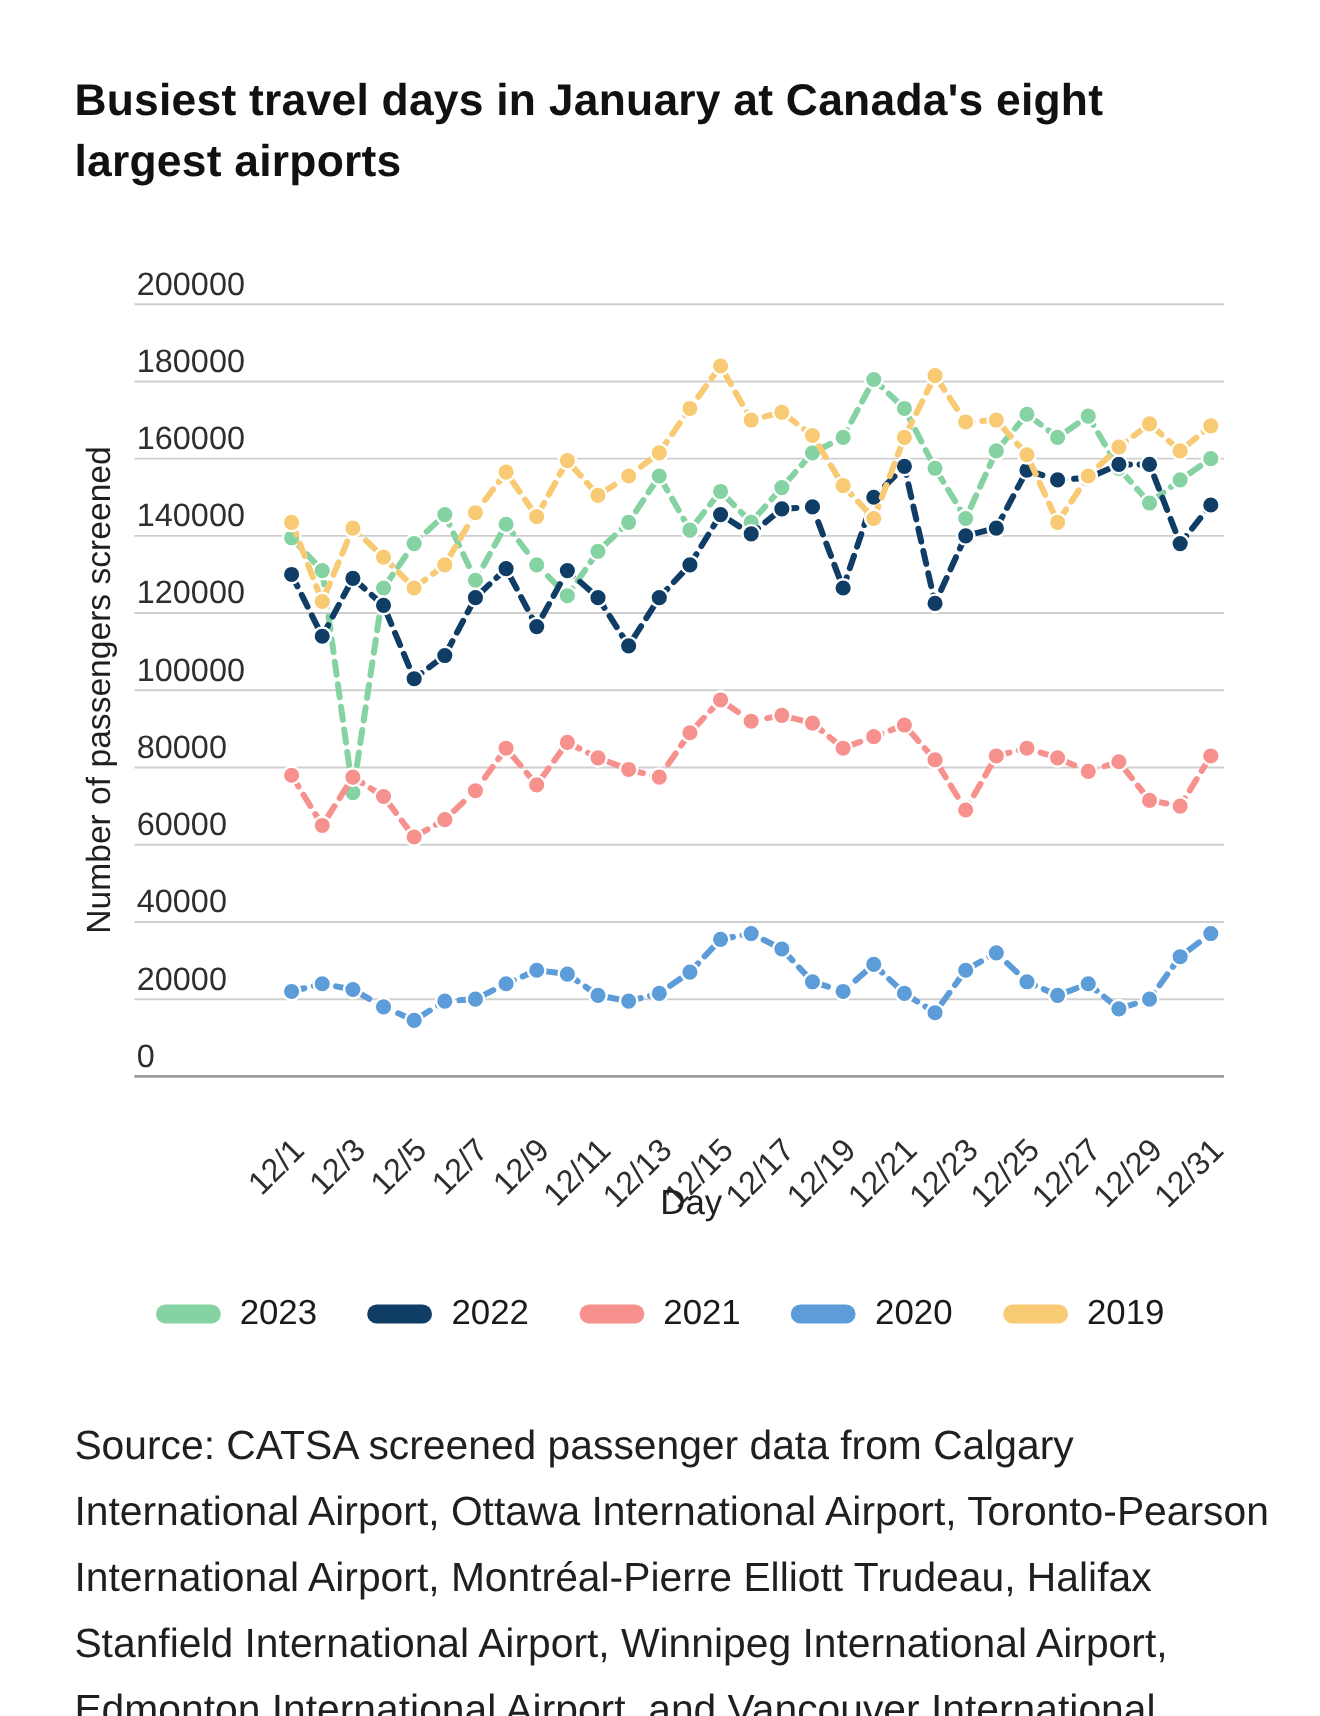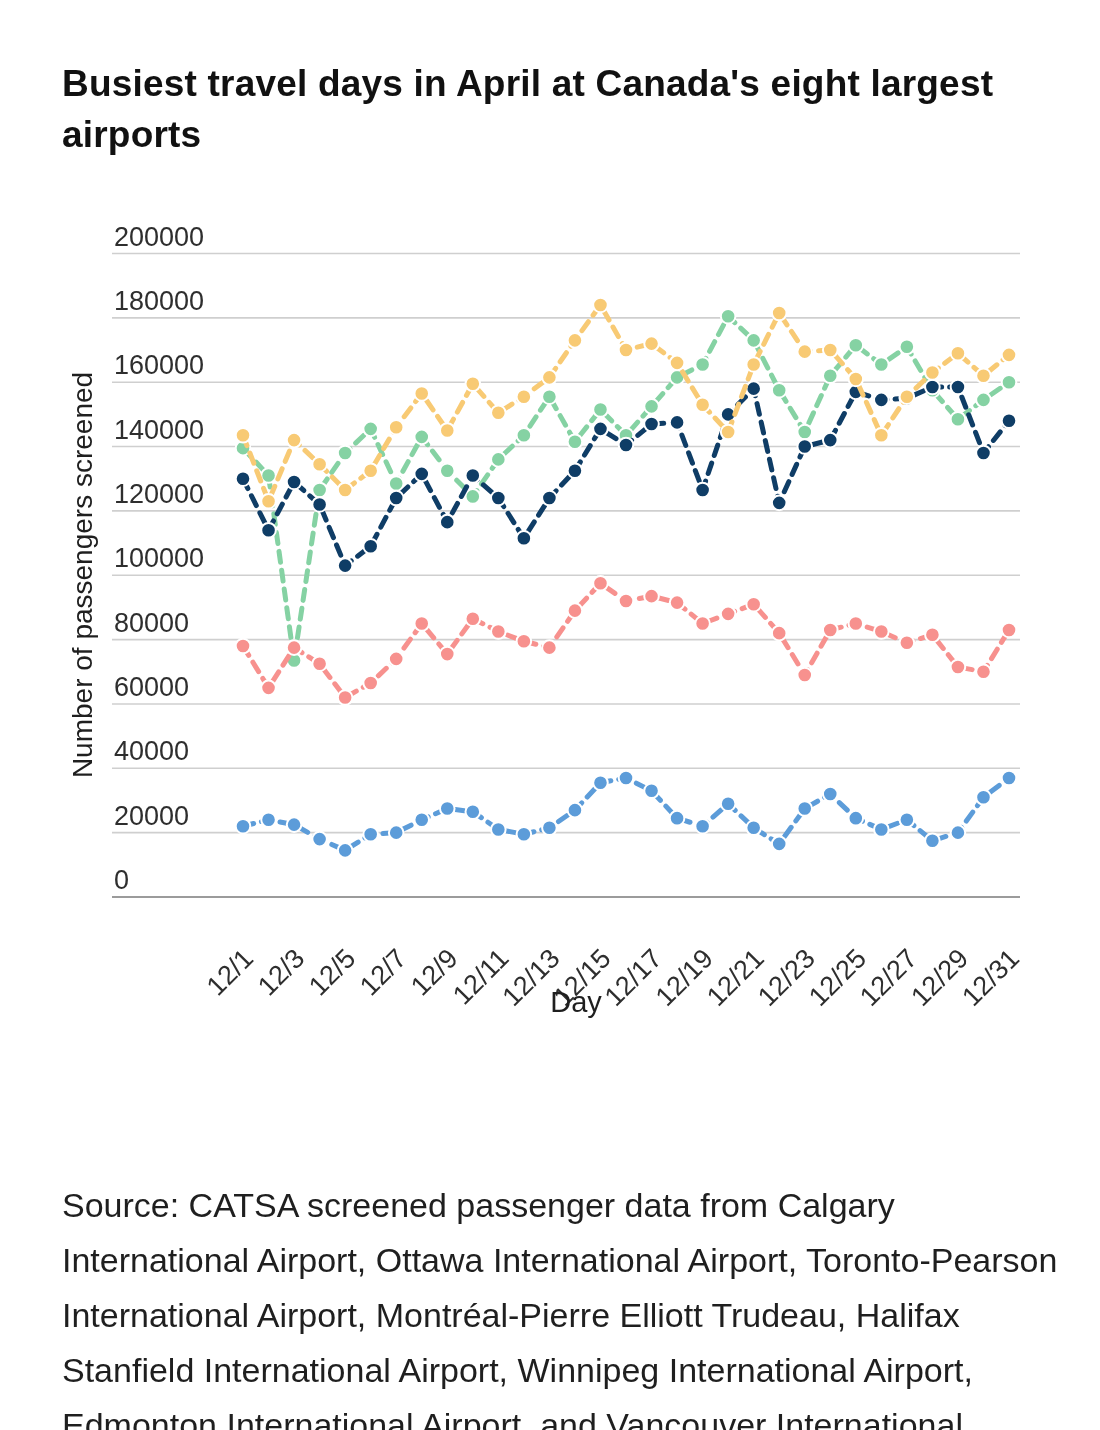--- a/index.html
+++ b/index.html
@@ -22,21 +22,21 @@
     position:absolute;left:62px;top:1178px;width:1000px;
     font-size:34px;line-height:1.62;color:#1f1f1f;
   }
   .tick-text{font-family:"Liberation Sans","DejaVu Sans",sans-serif;}
 </style>
 </head>
 <body>
 
 <div class="page">
 
-  <div class="chart-title">Busiest travel days in April at Canada's eight largest airports</div>
+  <div class="chart-title">Busiest travel days in January at Canada's eight largest airports</div>
 
   <svg class="chart-svg" id="plot" viewBox="0 0 1100 1430" aria-hidden="false">
     <g id="gridlines">
         <line x1="112" y1="897" x2="1020" y2="897" stroke="#9b9b9b" stroke-width="2.2"></line>
         <line x1="112" y1="832.65" x2="1020" y2="832.65" stroke="#cfcfcf" stroke-width="1.6"></line>
         <line x1="112" y1="768.3" x2="1020" y2="768.3" stroke="#cfcfcf" stroke-width="1.6"></line>
         <line x1="112" y1="703.95" x2="1020" y2="703.95" stroke="#cfcfcf" stroke-width="1.6"></line>
         <line x1="112" y1="639.5999999999999" x2="1020" y2="639.5999999999999" stroke="#cfcfcf" stroke-width="1.6"></line>
         <line x1="112" y1="575.25" x2="1020" y2="575.25" stroke="#cfcfcf" stroke-width="1.6"></line>
         <line x1="112" y1="510.90000000000003" x2="1020" y2="510.90000000000003" stroke="#cfcfcf" stroke-width="1.6"></line>
@@ -245,16 +245,38 @@
         <text font-size="27" fill="#2e2e2e" text-anchor="end" class="tick-text" transform="translate(816.7333333333333,960) rotate(-45)">12/23</text>
         <text font-size="27" fill="#2e2e2e" text-anchor="end" class="tick-text" transform="translate(867.8,960) rotate(-45)">12/25</text>
         <text font-size="27" fill="#2e2e2e" text-anchor="end" class="tick-text" transform="translate(918.8666666666667,960) rotate(-45)">12/27</text>
         <text font-size="27" fill="#2e2e2e" text-anchor="end" class="tick-text" transform="translate(969.9333333333333,960) rotate(-45)">12/29</text>
         <text font-size="27" fill="#2e2e2e" text-anchor="end" class="tick-text" transform="translate(1021,960) rotate(-45)">12/31</text>
       </g>
     <text id="ylabel" class="tick-text" font-size="28" fill="#1f1f1f" transform="translate(92,575) rotate(-90)" text-anchor="middle">Number of passengers screened</text>
     <text id="xlabel" class="tick-text" font-size="29" fill="#1f1f1f" x="576" y="1012" text-anchor="middle">Day</text>
   </svg>
 
+  <div class="legend" id="legend">
+      <div class="legend-item">
+        <span class="legend-swatch" style="background: rgb(133, 210, 163);"></span>
+        <span class="legend-label">2023</span>
+      </div>
+      <div class="legend-item">
+        <span class="legend-swatch" style="background: rgb(15, 61, 102);"></span>
+        <span class="legend-label">2022</span>
+      </div>
+      <div class="legend-item">
+        <span class="legend-swatch" style="background: rgb(247, 145, 142);"></span>
+        <span class="legend-label">2021</span>
+      </div>
+      <div class="legend-item">
+        <span class="legend-swatch" style="background: rgb(92, 156, 217);"></span>
+        <span class="legend-label">2020</span>
+      </div>
+      <div class="legend-item">
+        <span class="legend-swatch" style="background: rgb(248, 202, 116);"></span>
+        <span class="legend-label">2019</span>
+      </div>
+    </div>
 
   <div class="source-note">Source: CATSA screened passenger data from Calgary International Airport, Ottawa International Airport, Toronto-Pearson International Airport, Montréal-Pierre Elliott Trudeau, Halifax Stanfield International Airport, Winnipeg International Airport, Edmonton International Airport, and Vancouver International Airport.</div>
 
 </div>
 
 </body></html>

